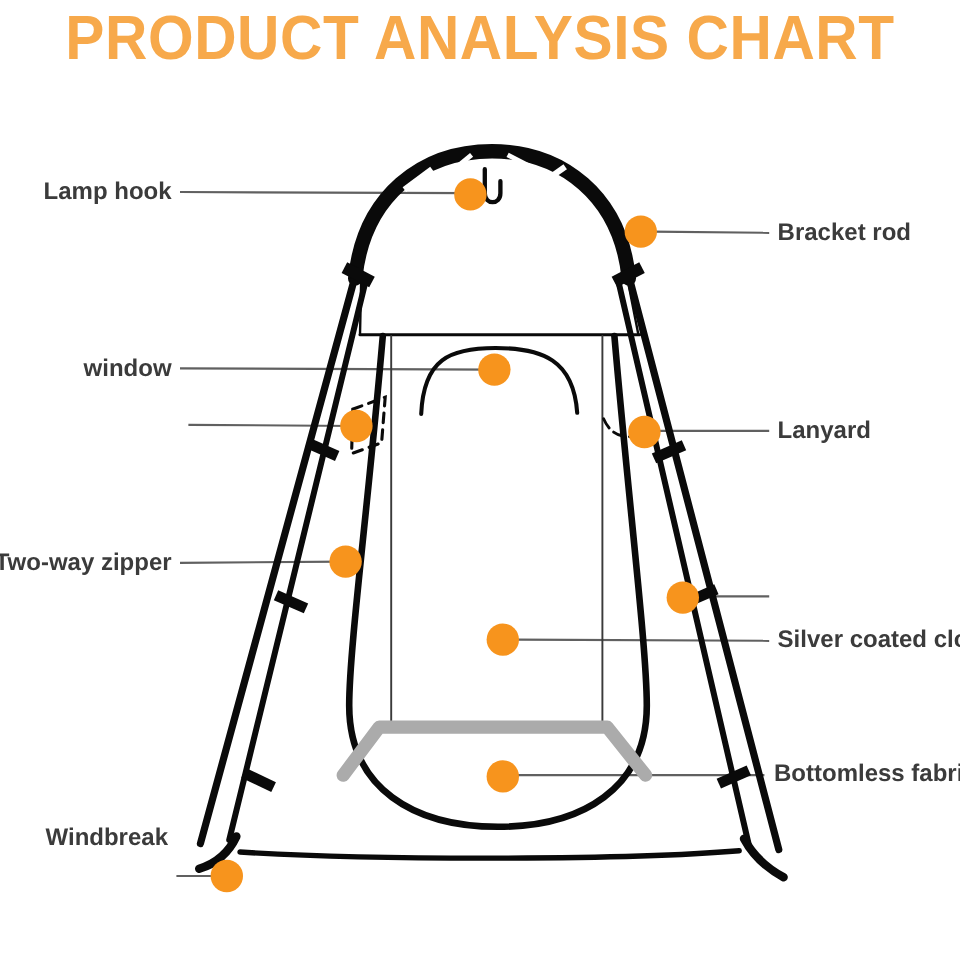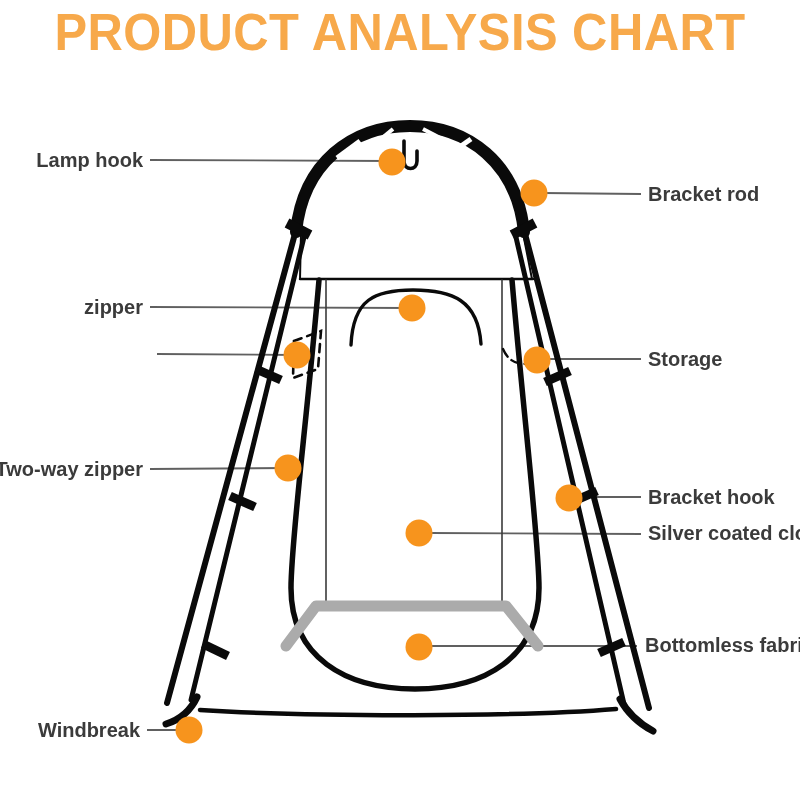--- a/index.html
+++ b/index.html
@@ -128,23 +128,22 @@
       <circle cx="537" cy="360" r="13.5"></circle>
       <circle cx="288" cy="468" r="13.5"></circle>
       <circle cx="569" cy="498" r="13.5"></circle>
       <circle cx="419" cy="533" r="13.5"></circle>
       <circle cx="419" cy="647" r="13.5"></circle>
       <circle cx="189" cy="730" r="13.5"></circle>
     </g>
   </svg>
 
   <div class="label left" style="right:657px; top:148px;">Lamp hook</div>
-  <div class="label left" style="right:657px; top:295px;">zipper</div>
+  <div class="label left" style="right:657px; top:295px;">window</div>
   <div class="label left" style="right:657px; top:457px;">Two-way zipper</div>
-  <div class="label left" style="right:660px; top:718px;margin-left:28px;">Windbreak</div>
+  <div class="label left" style="right:660px; top:686px;margin-left:28px;">Windbreak</div>
 
   <div class="label right" style="left:648px; top:182px;">Bracket rod</div>
-  <div class="label right" style="left:648px; top:347px;">Storage</div>
-  <div class="label right" style="left:648px; top:485px;">Bracket hook</div>
+  <div class="label right" style="left:648px; top:347px;">Lanyard</div>
   <div class="label right" style="left:648px; top:521px;">Silver coated cloth</div>
   <div class="label right" style="left:645px; top:633px;">Bottomless fabric</div>
 
 </div>
 
 </body></html>

